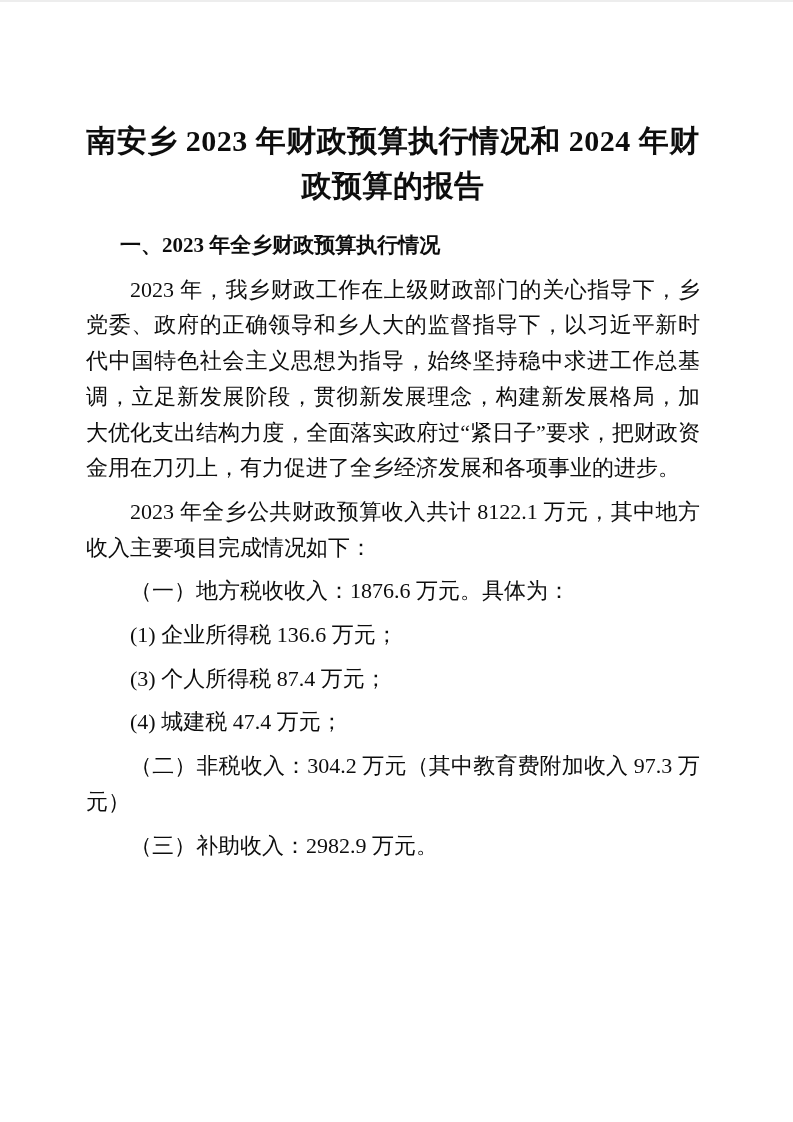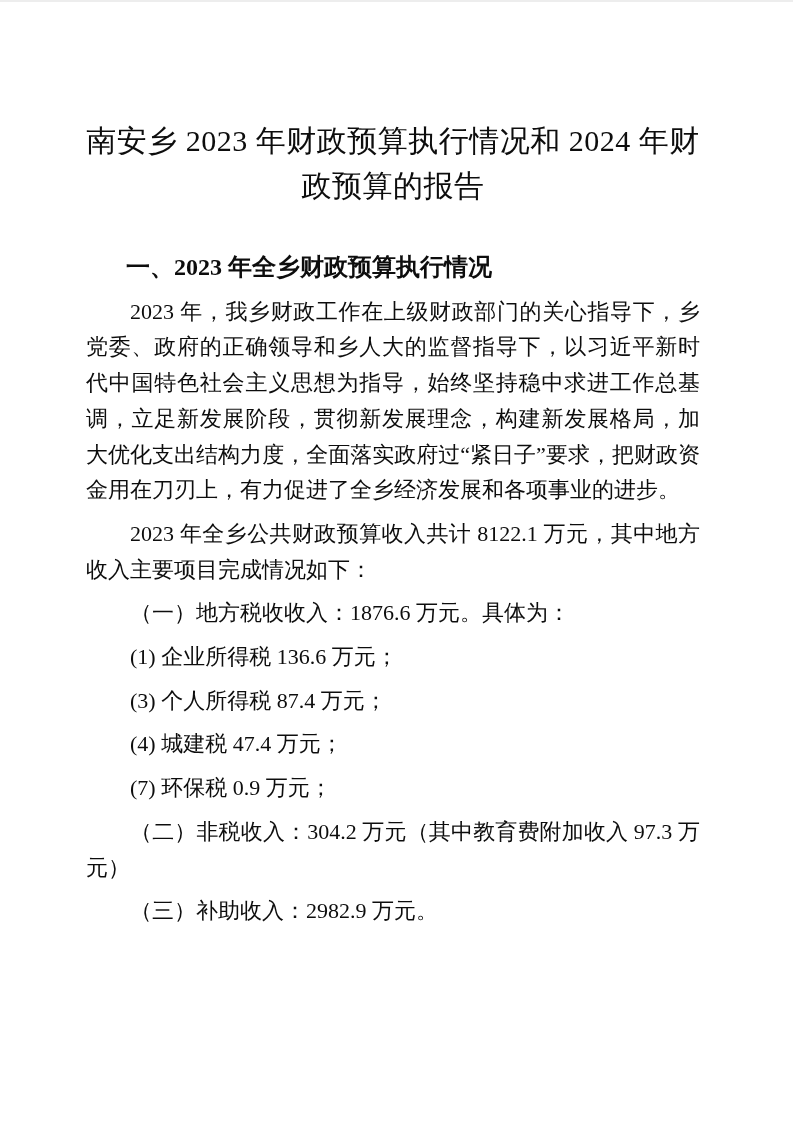--- a/index.html
+++ b/index.html
@@ -18,30 +18,30 @@
     overflow: hidden;
     font-family: "Liberation Serif", "DejaVu Serif", serif;
     color: #0d0d0d;
     border-top: 2px solid #ededed;
   }
   .doc-title {
     margin: 0;
     text-align: center;
     font-size: 30px;
     line-height: 45px;
-    font-weight: normal;
+    font-weight: bold;
     letter-spacing: 0.5px;
   }
   .doc-title .title-line {
     display: block;
     white-space: nowrap;
   }
   .section-heading {
-    margin: 42px 0 4px 0;
-    font-size: 24px;
+    margin: 20px 0 4px 0;
+    font-size: 21px;
     line-height: 35.7px;
     font-weight: bold;
     text-indent: 2em;
   }
   .body-para {
     margin: 8px;
     font-size: 22px;
     line-height: 35.7px;
     text-indent: 2em;
     text-align: justify;
@@ -62,19 +62,18 @@
 
   <p class="body-para">2023 年，我乡财政工作在上级财政部门的关心指导下，乡党委、政府的正确领导和乡人大的监督指导下，以习近平新时代中国特色社会主义思想为指导，始终坚持稳中求进工作总基调，立足新发展阶段，贯彻新发展理念，构建新发展格局，加大优化支出结构力度，全面落实政府过“紧日子”要求，把财政资金用在刀刃上，有力促进了全乡经济发展和各项事业的进步。</p>
 
   <p class="body-para">2023 年全乡公共财政预算收入共计 8122.1 万元，其中地方收入主要项目完成情况如下：</p>
 
   <p class="body-para">（一）地方税收收入：1876.6 万元。具体为：</p>
 
   <p class="body-para">(1) 企业所得税 136.6 万元；</p>
   <p class="body-para">(3) 个人所得税 87.4 万元；</p>
   <p class="body-para">(4) 城建税 47.4 万元；</p>
-  <p class="body-para">(7) 环保税 0.9 万元；</p>
 
   <p class="body-para">（二）非税收入：304.2 万元（其中教育费附加收入 97.3 万元）</p>
 
   <p class="body-para">（三）补助收入：2982.9 万元。</p>
 
 </div>
 
 </body></html>

